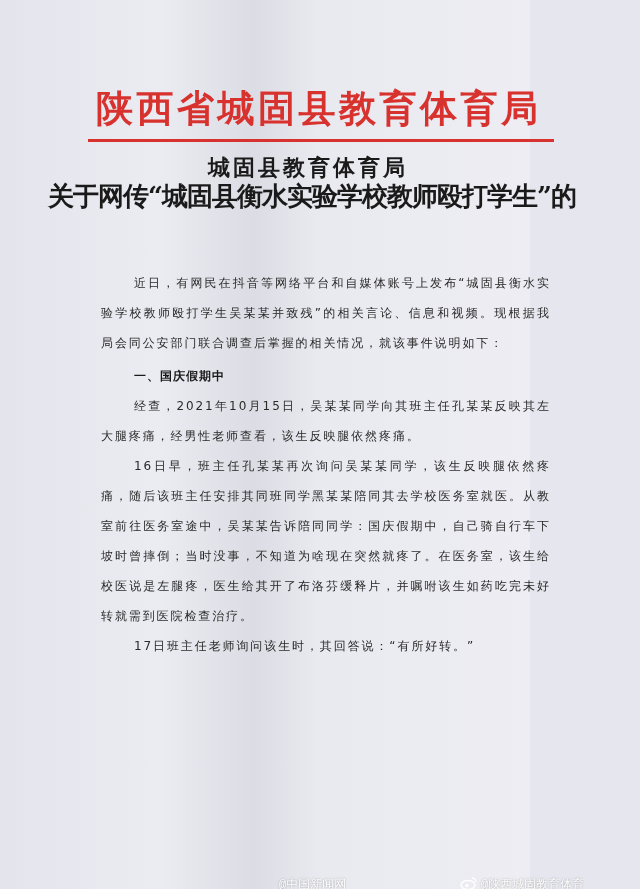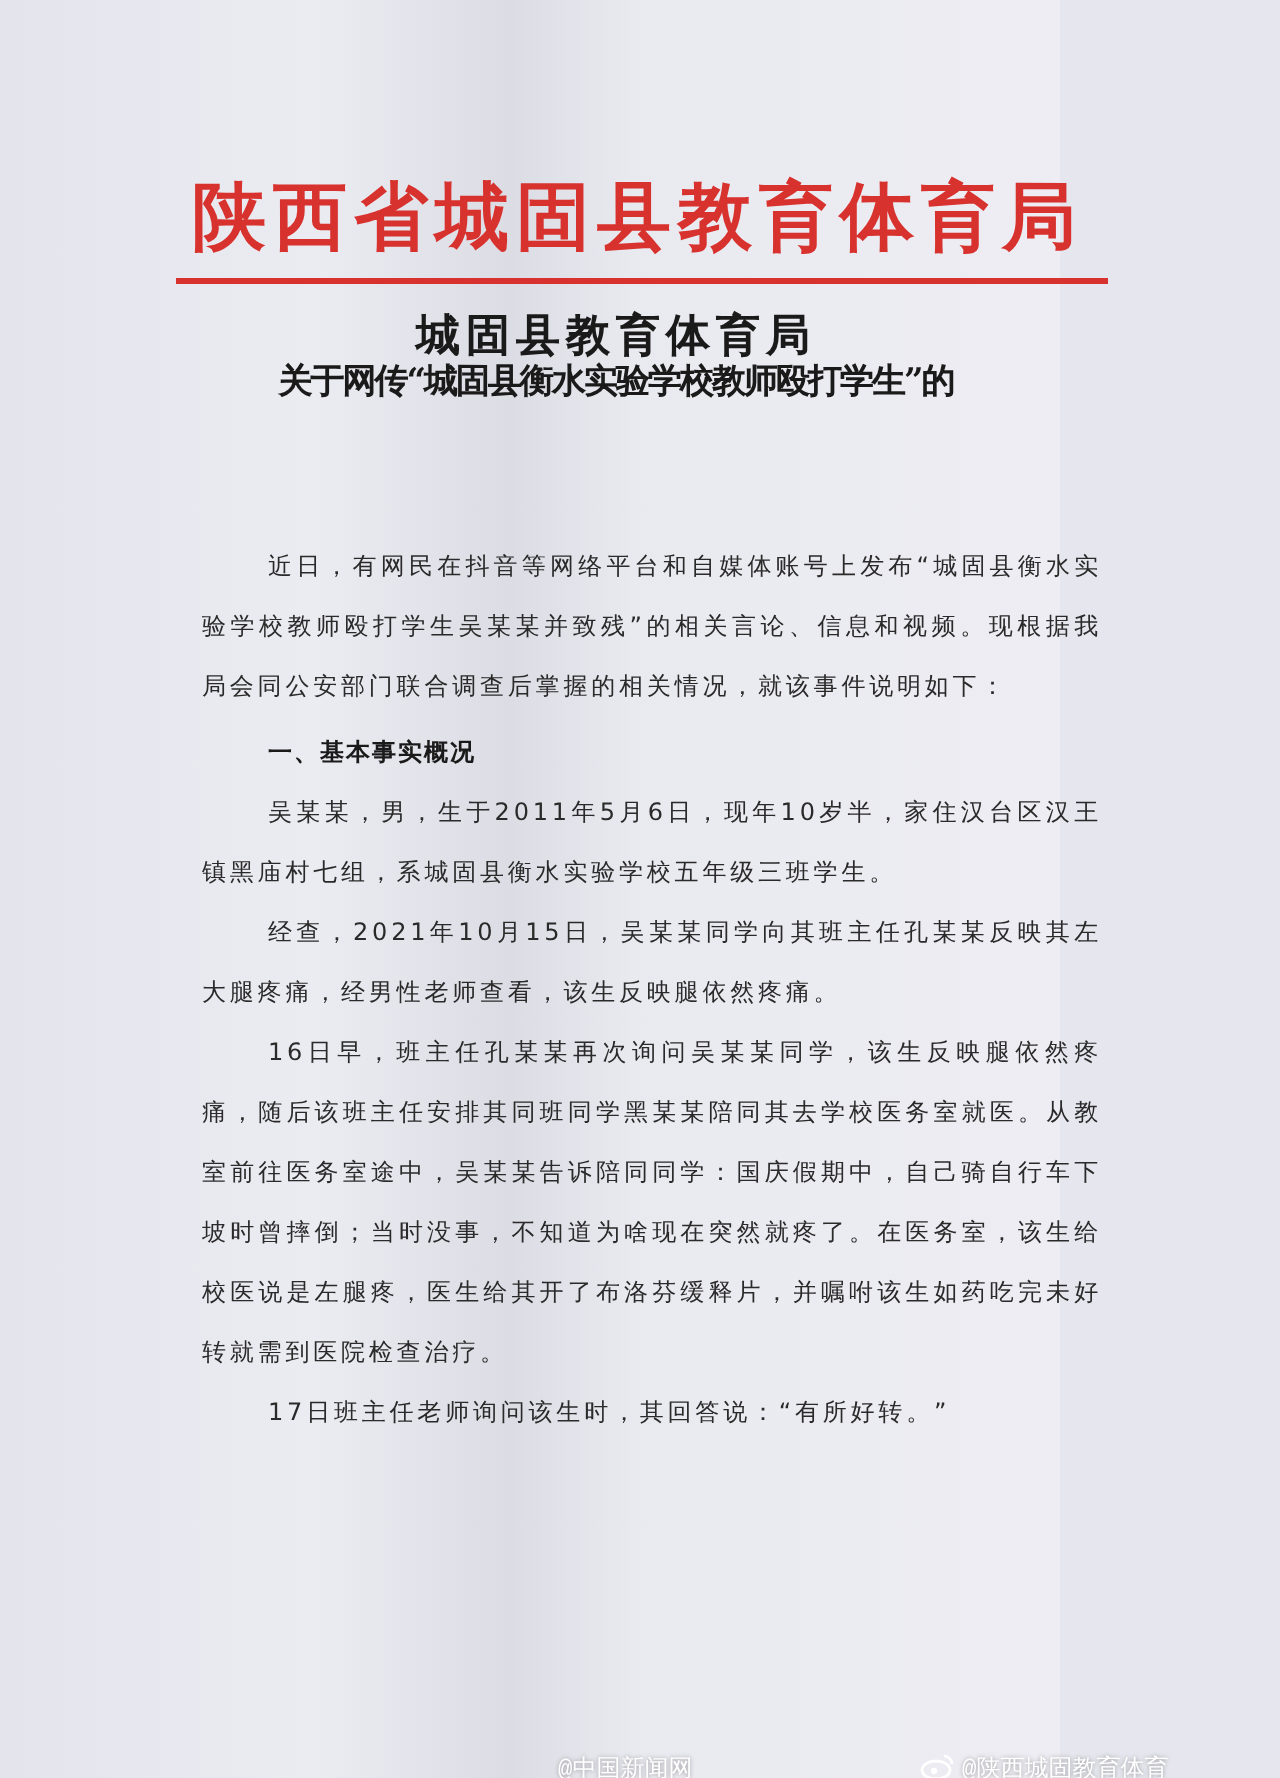--- a/index.html
+++ b/index.html
@@ -22,21 +22,21 @@
   .red-rule {
     position: absolute; left: 88px; top: 139px; width: 466px; height: 3px;
     background: #d8322e;
   }
   .title {
     position: absolute; left: 48px; width: 520px; text-align: center;
     color: #1a1a1a; font-weight: bold; font-family: "DejaVu Serif", serif;
     white-space: nowrap;
   }
   .t1 { top: 153px; font-size: 22px; letter-spacing: 3px; }
-  .t2 { top: 179px; font-size: 17px; letter-spacing: -1px; }
+  .t2 { top: 179px; font-size: 26px; letter-spacing: -1px; }
   .t3 { top: 206px; font-size: 22px; letter-spacing: 9px; }
   .body-text {
     position: absolute; left: 101px; width: 450px;
     font-family: "DejaVu Sans", sans-serif;
     font-size: 12px; color: #2a2a2a; line-height: 30px;
     letter-spacing: 1.9px;
   }
   .para { text-indent: 33px; margin: 0; text-align: justify; }
   .section-heading {
     font-weight: bold; text-indent: 33px; margin: 0; color: #1a1a1a;
@@ -57,22 +57,21 @@
 <div class="page">
 
   <div class="letterhead">陕西省城固县教育体育局</div>
   <div class="red-rule"></div>
 
   <div class="title t1">城固县教育体育局</div>
   <div class="title t2">关于网传“城固县衡水实验学校教师殴打学生”的</div>
 
   <div class="body-text" style="top:268px;">
     <p class="para">近日，有网民在抖音等网络平台和自媒体账号上发布“城固县衡水实验学校教师殴打学生吴某某并致残”的相关言论、信息和视频。现根据我局会同公安部门联合调查后掌握的相关情况，就该事件说明如下：</p>
-    <p class="section-heading" style="margin-top:3px;">一、基本事实概况</p>
-    <p class="para">吴某某，男，生于2011年5月6日，现年10岁半，家住汉台区汉王镇黑庙村七组，系城固县衡水实验学校五年级三班学生。</p>
+    <p class="section-heading" style="margin-top:3px;">一、国庆假期中</p>
     <p class="para">经查，2021年10月15日，吴某某同学向其班主任孔某某反映其左大腿疼痛，经男性老师查看，该生反映腿依然疼痛。</p>
     <p class="para">16日早，班主任孔某某再次询问吴某某同学，该生反映腿依然疼痛，随后该班主任安排其同班同学黑某某陪同其去学校医务室就医。从教室前往医务室途中，吴某某告诉陪同同学：国庆假期中，自己骑自行车下坡时曾摔倒；当时没事，不知道为啥现在突然就疼了。在医务室，该生给校医说是左腿疼，医生给其开了布洛芬缓释片，并嘱咐该生如药吃完未好转就需到医院检查治疗。</p>
     <p class="para">17日班主任老师询问该生时，其回答说：“有所好转。”</p>
   </div>
 
   <div class="watermark wm1">
     <span>@中国新闻网</span>
   </div>
   <div class="watermark wm2">
     <span class="weibo-icon">

